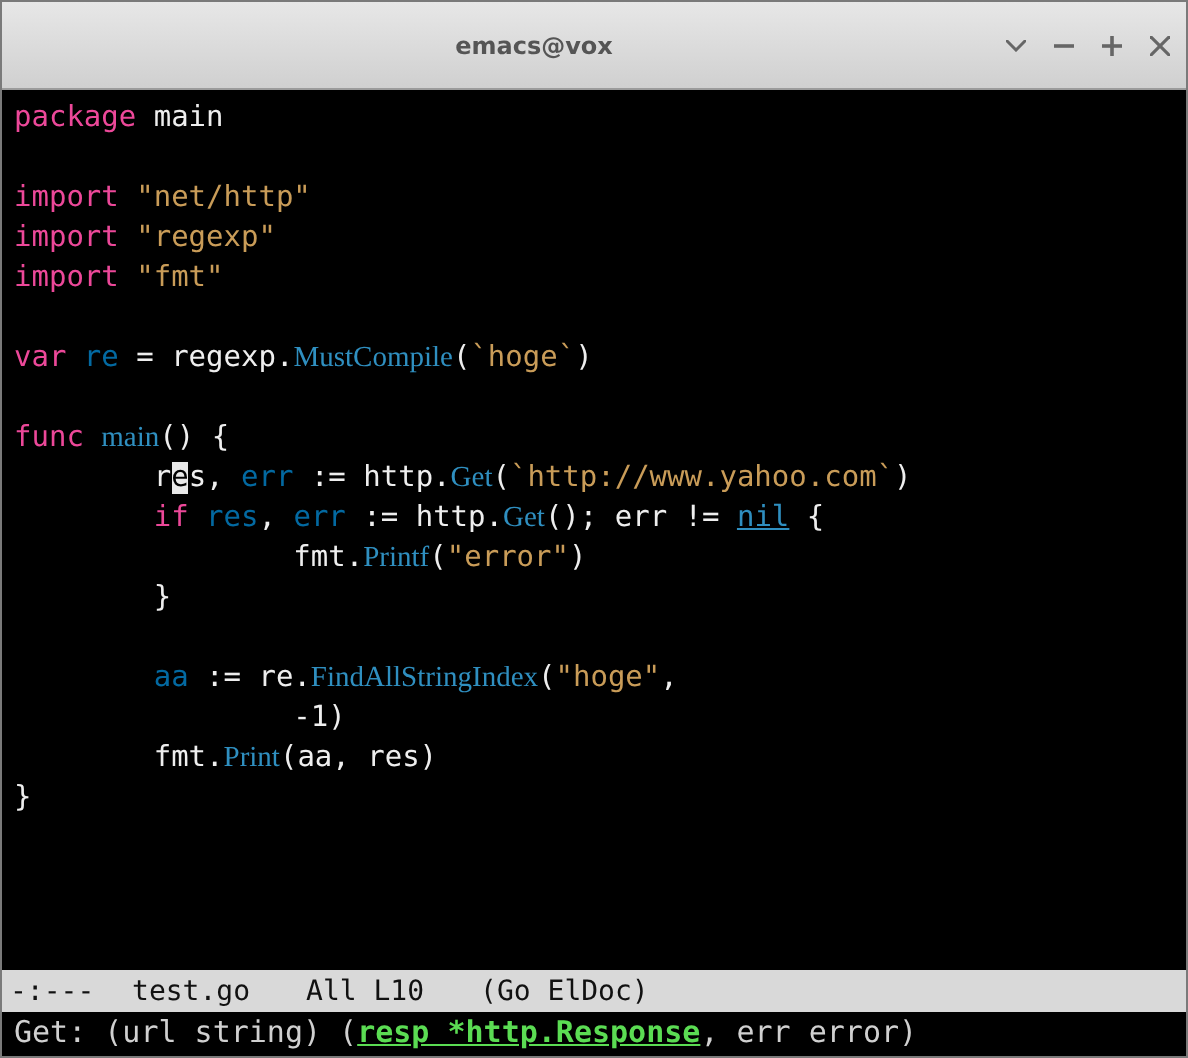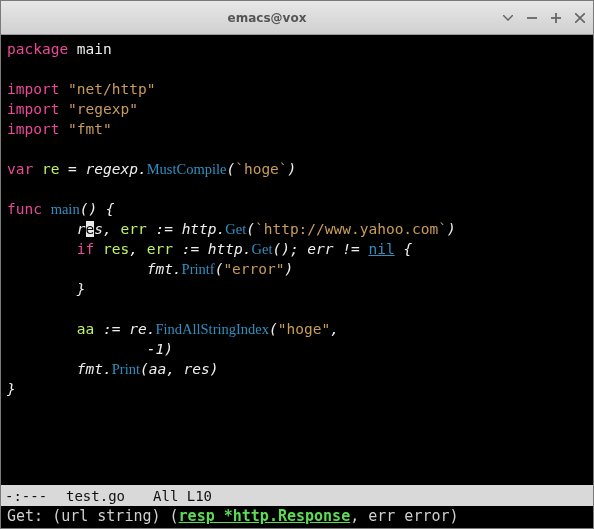--- a/index.html
+++ b/index.html
@@ -9,21 +9,21 @@
     width:594px; height:529px;
     overflow:hidden;
   }
   .window {
     width:594px; height:529px;
     border:1px solid #7a7a7a;
     display:flex; flex-direction:column;
     background:#000;
   }
   .titlebar {
-    height:34px;
+    height:44px;
     background:linear-gradient(to bottom,#e7e7e7,#d0d0d0);
     border-bottom:1px solid #9b9b9b;
     display:flex; align-items:center;
     font-size:12px; color:#444;
     padding:0 6px;
     font-family:"DejaVu Sans",sans-serif;
   }
   .titlebar .spacer-left { width:26px; }
   .titlebar .title { flex:1; text-align:center; font-weight:bold; color:#555; }
   .titlebar .controls { display:flex; gap:10px; }
@@ -37,23 +37,23 @@
     font-size:14.5px;
     line-height:20px;
     color:#eee;
     white-space:pre;
     overflow:hidden;
   }
   .kw   { color:#ec4899; }   
   .pkg  { color:#eee; }
   .str  { color:#c99c58; }   
   .ty   { color:#2f8fc0;text-decoration:underline; }   
-  .var  { color:#bef264; }   
+  .var  { color:#0369a1; }   
   .fn   { color:#2f8fc0;font-family:Liberation Serif, serif; }   
-  .plain{ color:#eee;font-style:italic; }
+  .plain{ color:#eee; }
   .cursor { background:#e8e8e8; color:#000; }
   .modeline {
     height:21px;
     background:#d9d9d9;
     color:#111;
     font-family:"DejaVu Sans Mono",monospace;
     font-size:14px;
     display:flex; align-items:center;
     padding:0 4px;
   }
@@ -122,17 +122,18 @@
 <span class="plain">                -1)</span>
 <span class="plain">        fmt.</span><span class="fn">Print</span><span class="plain">(aa, res)</span>
 <span class="plain">}</span>
 </div>
 
   <div class="modeline">
     <span>-:---</span>
     <span>&nbsp;&nbsp;</span>
     <span class="buf">test.go</span>
     <span class="seg">All L10</span>
+    <span class="seg">(Go ElDoc)</span>
   </div>
 
   <div class="echo"><span>Get: (url string) (</span><span class="hl">resp *http.Response</span><span>, err error)</span></div>
 
 </div>
 
 </body></html>

